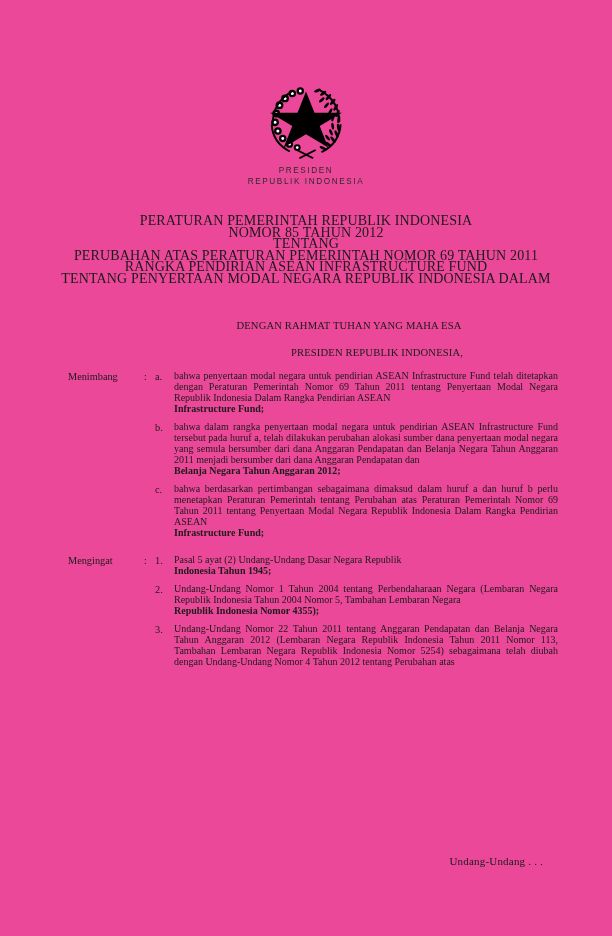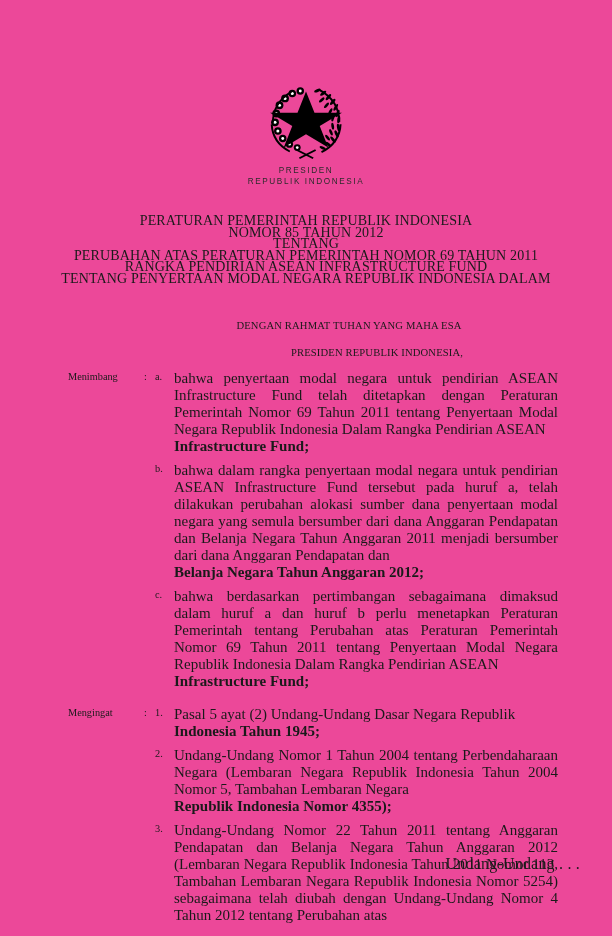--- a/index.html
+++ b/index.html
@@ -111,41 +111,41 @@
     width: 18px;
     text-align: left;
     font-size: 10.3px;
     line-height: 14.1px;
   }
   .clause-text {
     margin-left: 174px;
     margin-right: 54px;
     text-align: justify;
     text-justify: inter-word;
-    font-size: 15px;
-    line-height: 17px;
+    font-size: 10px;
+    line-height: 11px;
     hyphens: none;
   }
   .clause-text.last-of-item {
     text-align: left;
     font-weight: bold;
   }
   .item-gap { height: 7px; }
   .section-gap { height: 16px; }
 
   
   .footer-catch {
     position: absolute;
     top: 855px;
     left: 0;
     width: 612px;
-    padding-right: 32px;
+    padding-right: 69px;
     box-sizing: border-box;
     text-align: right;
-    font-size: 16px;
+    font-size: 11px;
     letter-spacing: 0.2px;
     color: #1a1a1a;
   }
 </style>
 </head>
 <body>
 
 <div class="page">
 
   <div class="emblem-block">

